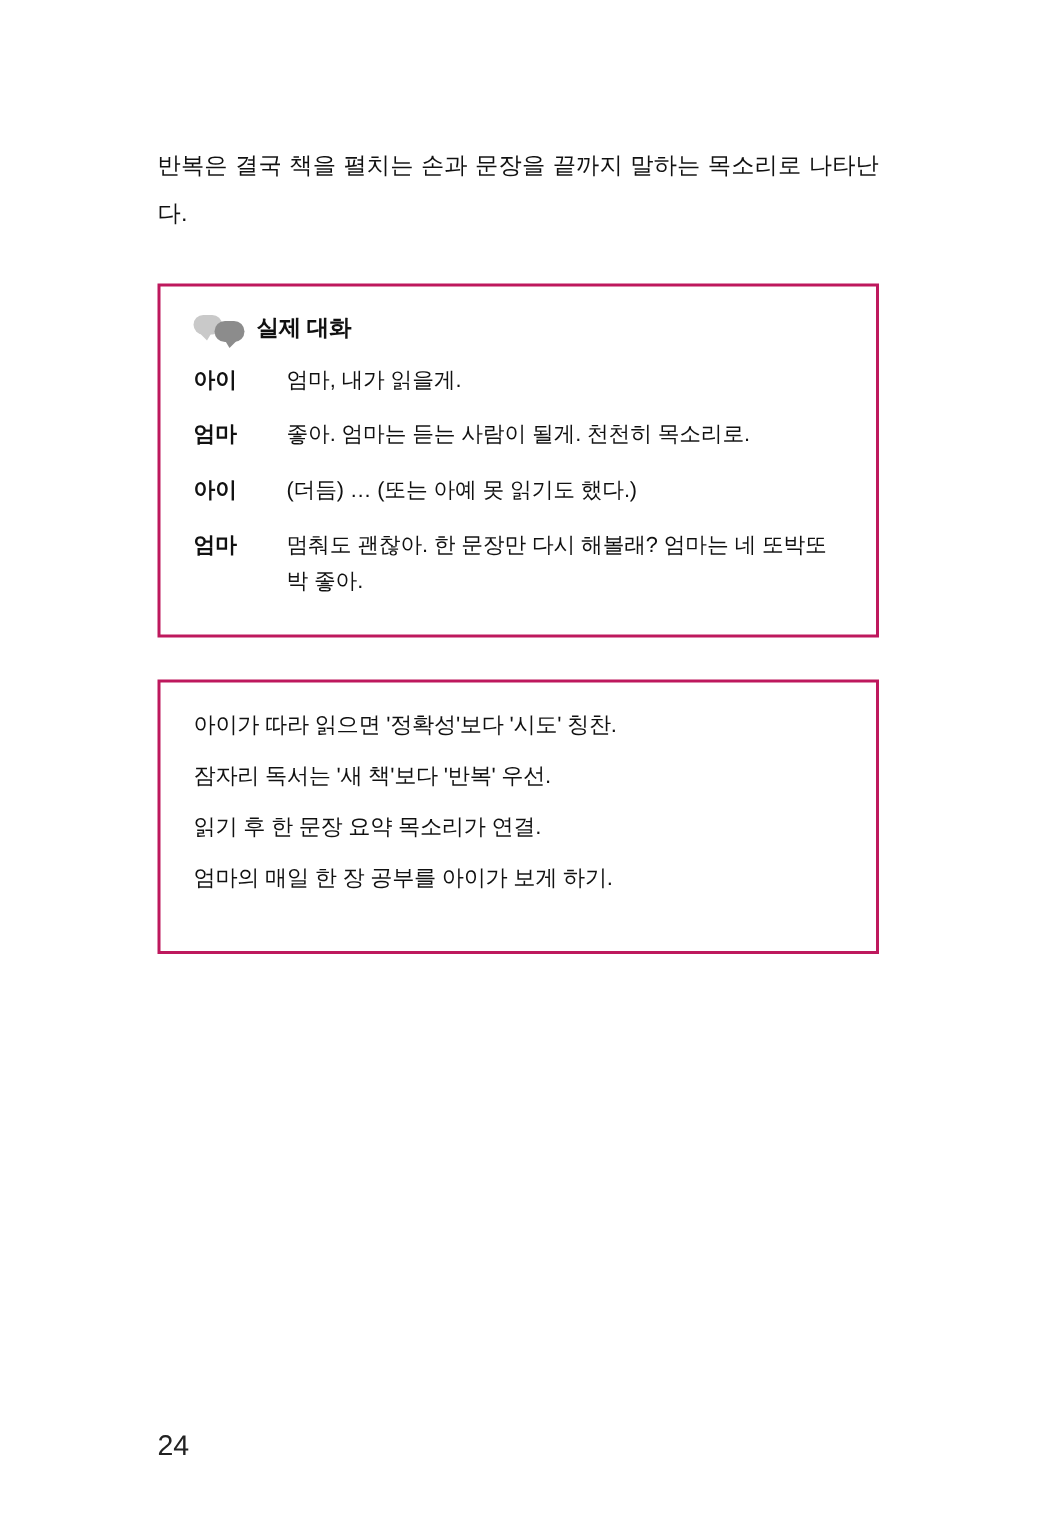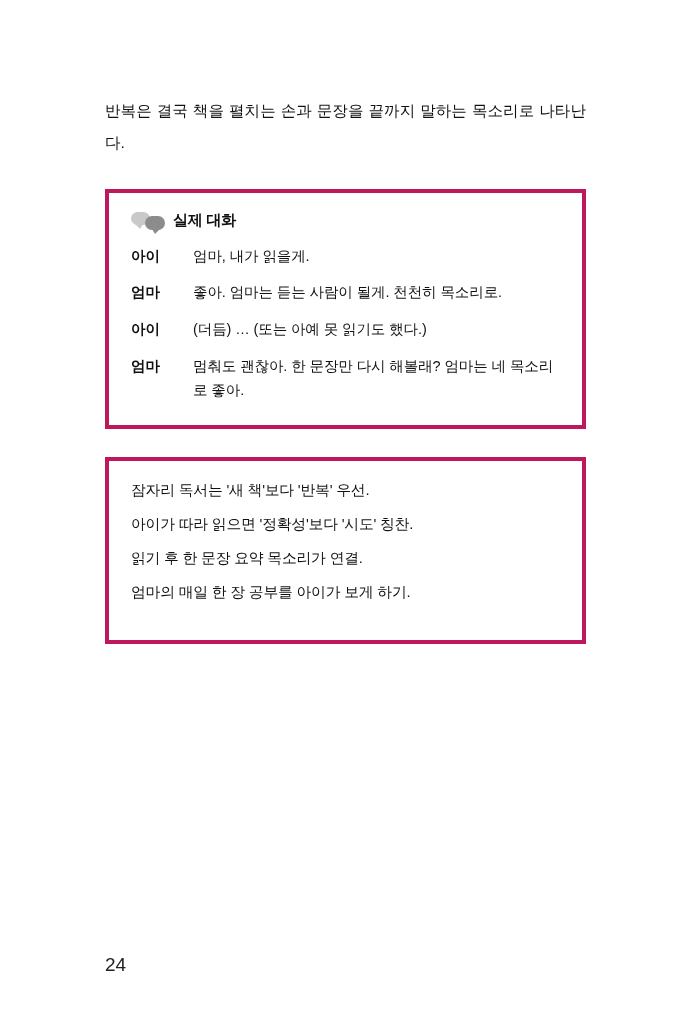--- a/index.html
+++ b/index.html
@@ -27,21 +27,21 @@
   .body-paragraph {
     font-size: 15.5px;
     line-height: 2.05;
     text-align: justify;
     text-justify: inter-character;
     color: #111111;
     margin: 0 0 30px 0;
     letter-spacing: 0.1px;
   }
   .card {
-    border: 4px solid #be185d;
+    border: 2px solid #be185d;
     box-sizing: border-box;
     background: #ffffff;
     padding: 18px 22px 20px 22px;
     margin-bottom: 28px;
   }
   .card-header {
     display: flex;
     align-items: center;
     gap: 8px;
     margin-bottom: 14px;
@@ -173,29 +173,29 @@
     <div class="dialogue-row">
       <span class="speaker">엄마</span>
       <span class="utterance">좋아. 엄마는 듣는 사람이 될게. 천천히 목소리로.</span>
     </div>
     <div class="dialogue-row">
       <span class="speaker">아이</span>
       <span class="utterance">(더듬) … (또는 아예 못 읽기도 했다.)</span>
     </div>
     <div class="dialogue-row">
       <span class="speaker">엄마</span>
-      <span class="utterance">멈춰도 괜찮아. 한 문장만 다시 해볼래? 엄마는 네 목소리로 좋아.</span>
+      <span class="utterance">멈춰도 괜찮아. 한 문장만 다시 해볼래? 엄마는 네 또박또박 좋아.</span>
     </div>
   </div>
 
   <div class="card">
 
     <ul class="practice-list">
+      <li>아이가 따라 읽으면 '정확성'보다 '시도' 칭찬.</li>
       <li>잠자리 독서는 '새 책'보다 '반복' 우선.</li>
-      <li>아이가 따라 읽으면 '정확성'보다 '시도' 칭찬.</li>
       <li>읽기 후 한 문장 요약 목소리가 연결.</li>
       <li>엄마의 매일 한 장 공부를 아이가 보게 하기.</li>
     </ul>
   </div>
 
 </div>
 
 <div class="page-number">24</div>
 
 </body></html>

